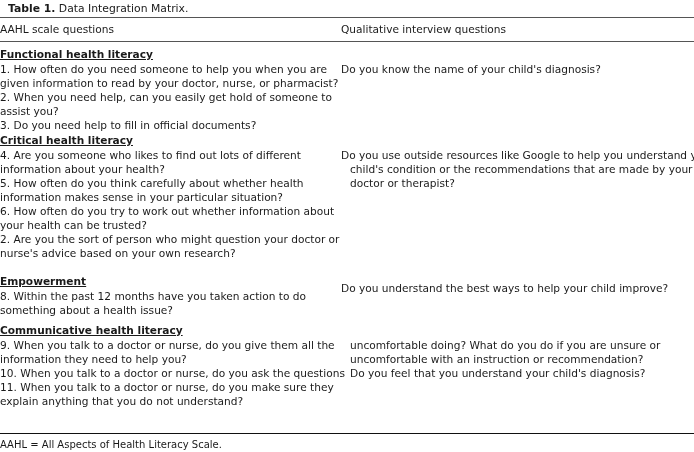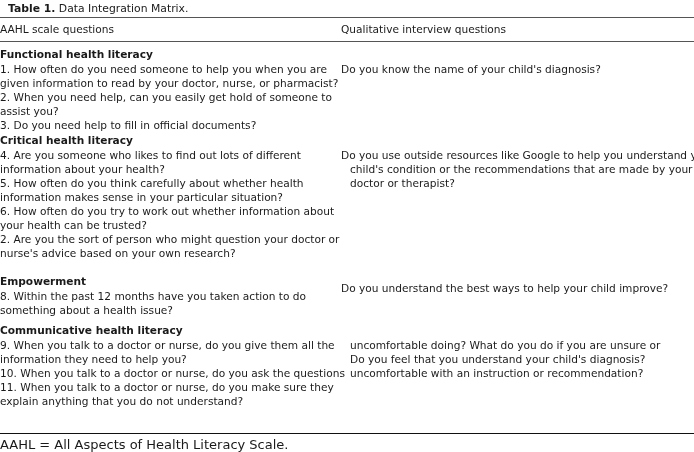--- a/index.html
+++ b/index.html
@@ -14,26 +14,26 @@
     font-size: 10.8px; line-height: 14px; white-space: nowrap; padding-left: 8px;
   }
   .caption b { font-weight: bold; }
   .rule { position: absolute; left: 0; width: 694px; }
   .rule.top { top: 17px; height: 1px; background: #555; }
   .rule.hdr { top: 41px; height: 1px; background: #555; }
   .rule.bottom { top: 433px; height: 1px; background: #111; }
   .hdr-cell { position: absolute; top: 22px; line-height: 15px; white-space: nowrap; }
   .col-left { position: absolute; left: 0; width: 345px; }
   .col-right { position: absolute; left: 341px; width: 353px; }
-  .group-title { font-weight: bold; line-height: 15px; white-space: nowrap; }
+  .group-title { font-weight: bold; line-height: 15px; white-space: nowrap; text-decoration: underline; }
   .line { line-height: 14px; white-space: nowrap; }
   .indent { padding-left: 9px; }
   .footnote {
     position: absolute; left: 0; top: 439px;
-    font-size: 13px; line-height: 12px; white-space: nowrap;
+    font-size: 10px; line-height: 12px; white-space: nowrap;
   }
 </style>
 </head>
 <body>
 
 <div class="caption">
   <b>Table 1.</b>
   <span>Data Integration Matrix.</span>
 </div>
 
@@ -83,18 +83,18 @@
 <div class="col-left" style="top:323px;">
   <div class="group-title">Communicative health literacy</div>
   <div class="line">9. When you talk to a doctor or nurse, do you give them all the</div>
   <div class="line">information they need to help you?</div>
   <div class="line">10. When you talk to a doctor or nurse, do you ask the questions</div>
   <div class="line">11. When you talk to a doctor or nurse, do you make sure they</div>
   <div class="line">explain anything that you do not understand?</div>
 </div>
 <div class="col-right" style="top:338px;">
   <div class="line indent">uncomfortable doing? What do you do if you are unsure or</div>
+  <div class="line indent">uncomfortable with an instruction or recommendation?</div>
   <div class="line indent">Do you feel that you understand your child's diagnosis?</div>
-  <div class="line indent">uncomfortable with an instruction or recommendation?</div>
 </div>
 
 <div class="rule bottom"></div>
 <div class="footnote">AAHL = All Aspects of Health Literacy Scale.</div>
 
 </body></html>

